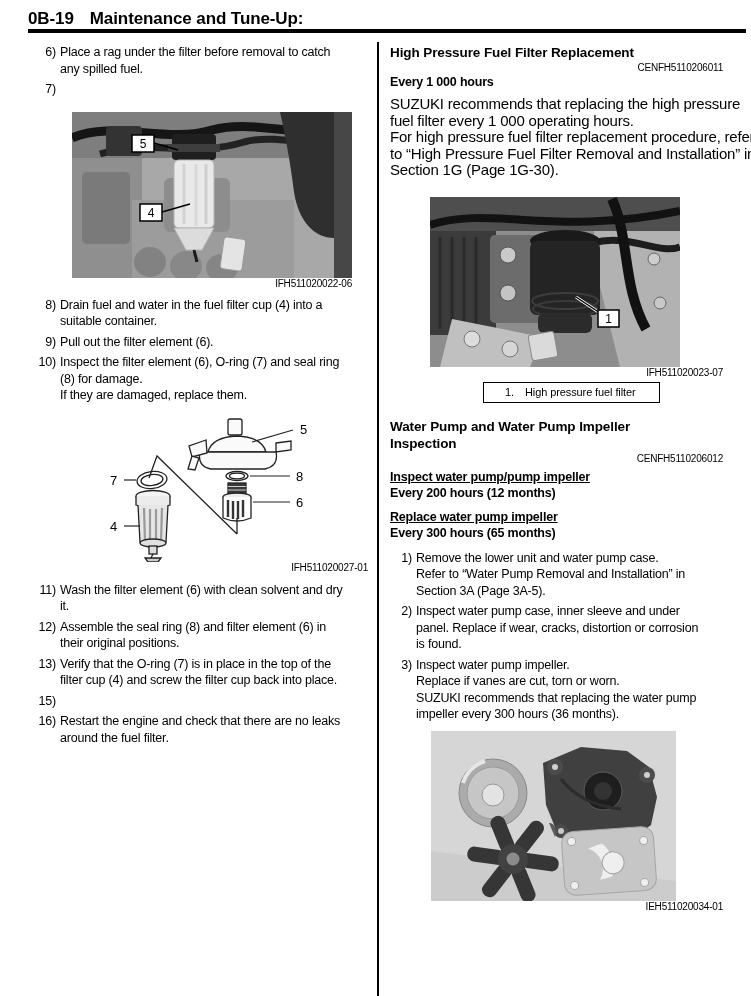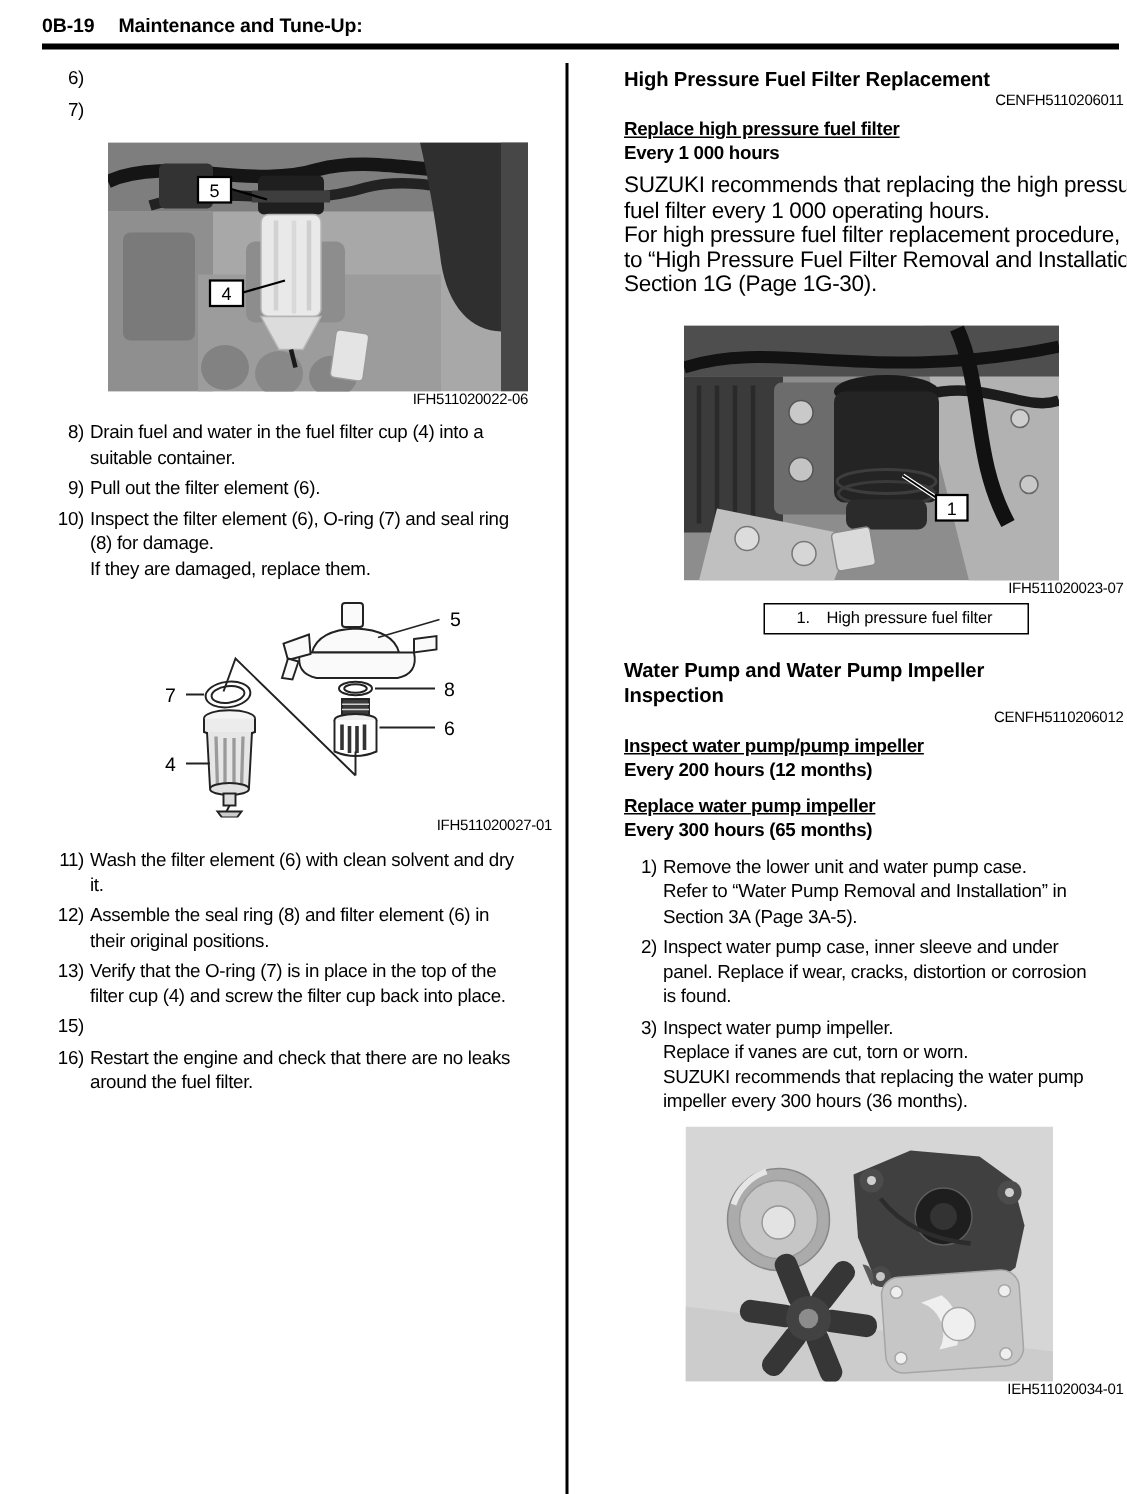--- a/index.html
+++ b/index.html
@@ -1,26 +1,26 @@
 <!DOCTYPE html>
 <html><head>
 <meta charset="utf-8">
 <style>
   html,body{margin:0;padding:0;background:#fff;}
   .page{
     position:relative;width:751px;height:996px;background:#ffffff;overflow:hidden;
     font-family:"Liberation Sans","DejaVu Sans",sans-serif;color:#000;
   }
   
-  .page-header{position:absolute;left:28px;top:9px;font-size:13px;font-weight:bold;display:flex;gap:16px;letter-spacing:-0.1px;}
+  .page-header{position:absolute;left:28px;top:9px;font-size:17px;font-weight:bold;display:flex;gap:16px;letter-spacing:-0.1px;}
   .header-rule{position:absolute;left:28px;top:29px;width:718px;height:4px;background:#000;}
   .col-divider{position:absolute;left:377px;top:42px;width:2px;height:954px;background:#000;}
   
   .col-left{position:absolute;left:28px;top:44px;width:344px;}
-  .col-right{position:absolute;left:390px;top:44px;width:333px;margin-left:26px;}
+  .col-right{position:absolute;left:390px;top:44px;width:333px;}
   
   .step{display:flex;margin-bottom:4px;}
   .step-num{width:28px;min-width:28px;text-align:right;font-size:12.5px;line-height:16.5px;letter-spacing:-0.2px;}
   .col-right .step-num{width:22px;min-width:22px;}
   .step-text{margin-left:4px;font-size:12.5px;line-height:16.5px;white-space:pre;letter-spacing:-0.2px;}
   
   .figure{display:block;}
   .fig-code{font-size:10px;line-height:12px;text-align:right;letter-spacing:-0.2px;}
   .photo1-wrap{margin:14px 0 0 44px;width:280px;}
   .diagram-wrap{margin:10px 0 0 72px;width:268px;}
@@ -51,20 +51,22 @@
     <span>0B-19</span>
     <span>Maintenance and Tune-Up:</span>
   </div>
   <div class="header-rule"></div>
   <div class="col-divider"></div>
 
   <div class="col-left">
 
     <div class="step">
       <span class="step-num">6)</span>
+      <span class="step-text">Place a rag under the filter before removal to catch
+any spilled fuel.</span>
     </div>
     <div class="step">
       <span class="step-num">7)</span>
     </div>
 
     <div class="photo1-wrap">
       <svg class="figure" width="280" height="166" viewBox="0 0 280 166">
         <rect width="280" height="166" fill="#a8a8a8"></rect>
         <rect width="280" height="46" fill="#7e7e7e"></rect>
         <path d="M0,26 C40,8 95,32 140,18 C185,6 230,30 280,12" stroke="#151515" stroke-width="9" fill="none"></path>
@@ -203,21 +205,20 @@
       <span class="step-num">16)</span>
       <span class="step-text">Restart the engine and check that there are no leaks
 around the fuel filter.</span>
     </div>
   </div>
 
   <div class="col-right">
 
     <div class="section-title">High Pressure Fuel Filter Replacement</div>
     <div class="ref-code">CENFH5110206011</div>
-    <div class="subhead">Replace high pressure fuel filter</div>
     <div class="interval">Every 1 000 hours</div>
     <div class="para">SUZUKI recommends that replacing the high pressure
 fuel filter every 1 000 operating hours.
 For high pressure fuel filter replacement procedure, refer
 to “High Pressure Fuel Filter Removal and Installation” in
 Section 1G (Page 1G-30).</div>
 
     <div class="photo3-wrap">
       <svg class="figure" width="250" height="170" viewBox="0 0 250 170">
         <rect width="250" height="170" fill="#8d8d8d"></rect>

